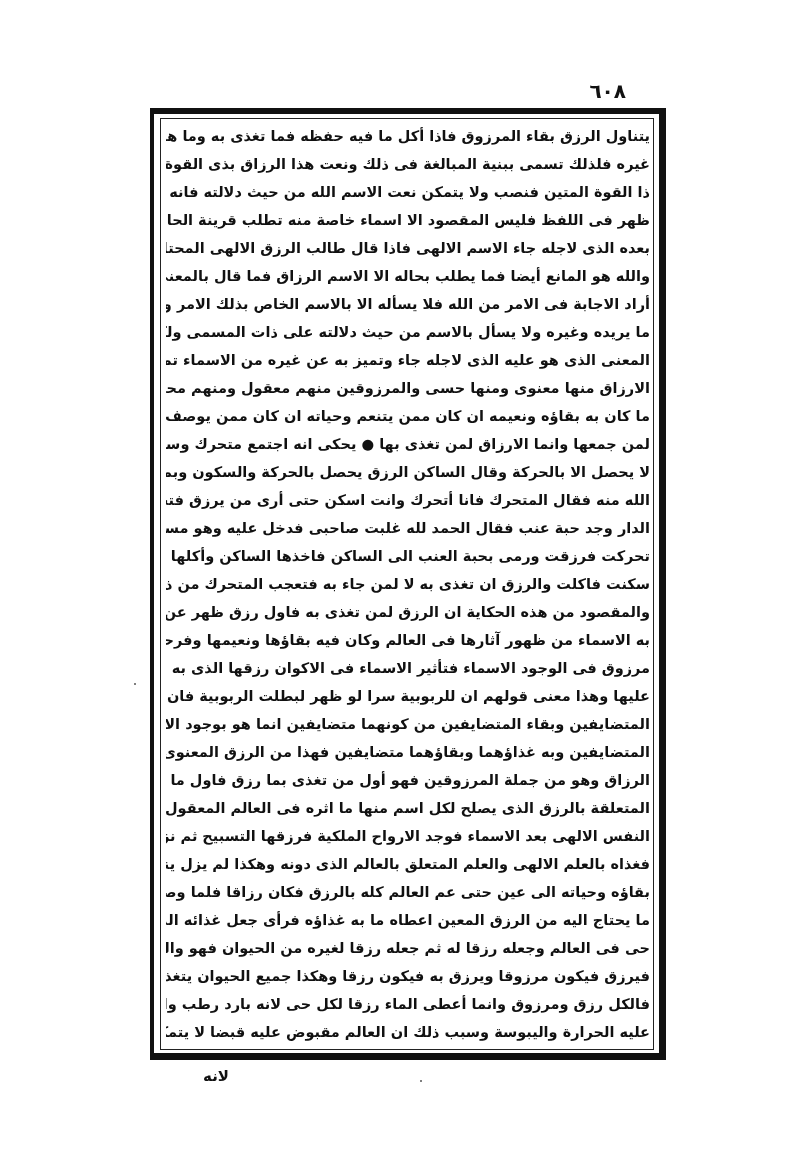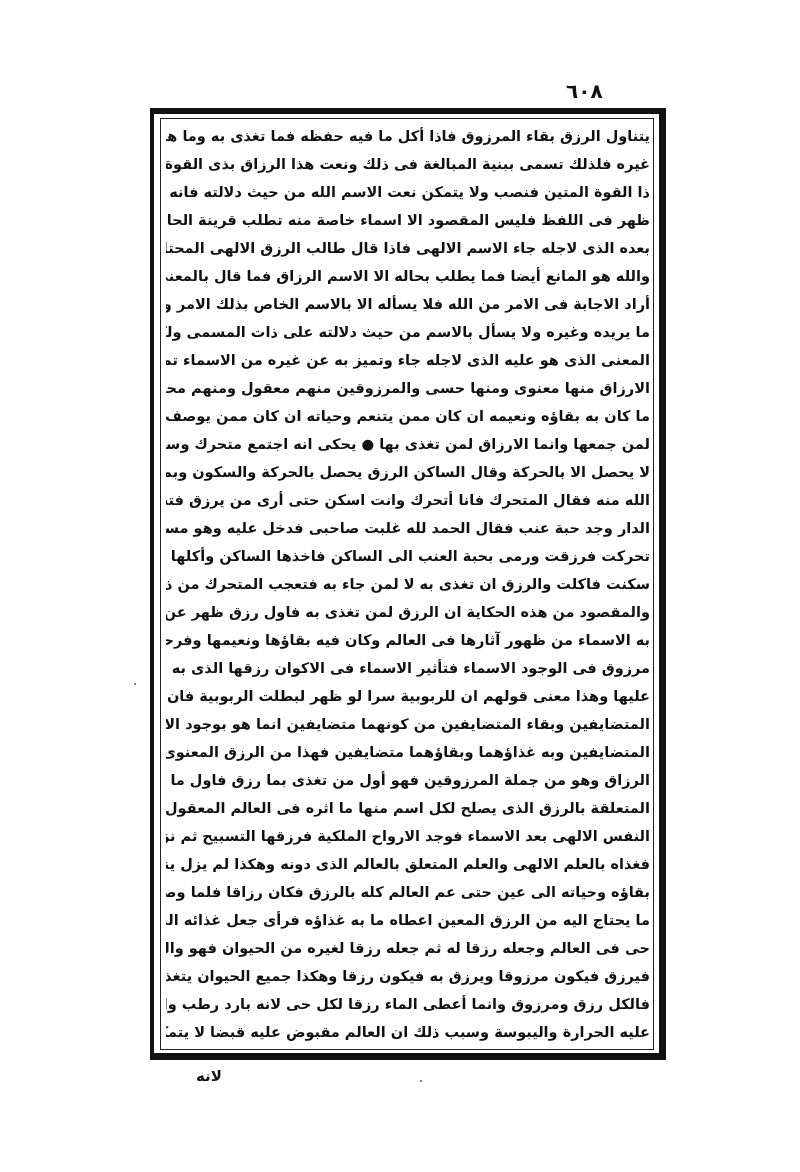--- a/index.html
+++ b/index.html
@@ -1,19 +1,19 @@
 <!DOCTYPE html>
 <html><head>
 <meta charset="utf-8">
 <style>
   html, body { margin: 0; padding: 0; background: #ffffff; }
   body { width: 800px; height: 1172px; position: relative; overflow: hidden; font-family: "DejaVu Sans", sans-serif; }
   .page-number {
     position: absolute; left: 566px; top: 78px; width: 60px; height: 26px;
-    font-size: 20px; font-weight: bold; color: #111; direction: rtl; text-align: left;
+    font-size: 20px; font-weight: bold; color: #111; direction: rtl; text-align: right;
     font-family: "DejaVu Sans", sans-serif; line-height: 26px;
   }
   .frame-outer {
     position: absolute; left: 150px; top: 108px; width: 516px; height: 952px;
     border-top: 6px solid #111; border-bottom: 7px solid #111;
     border-left: 4px solid #111; border-right: 7px solid #111;
     box-sizing: border-box;
   }
   .frame-inner {
     position: absolute; left: 160px; top: 118px; width: 494px; height: 932px;
@@ -22,22 +22,22 @@
   .text-block {
     position: absolute; left: 166px; top: 122px; width: 484px; height: 924px;
     direction: rtl; display: flex; flex-direction: column; justify-content: space-between;
   }
   .line {
     font-family: "DejaVu Sans", sans-serif; font-weight: bold; font-size: 14.5px;
     color: #111; line-height: 30px; height: 30px; white-space: nowrap; overflow: hidden;
     text-align: justify; text-align-last: justify; direction: rtl;
   }
   .catchword {
-    position: absolute; left: 196px; top: 1064px; width: 40px; height: 24px;
-    font-size: 15px; font-weight: bold; color: #111; direction: rtl; text-align: left;
+    position: absolute; left: 189px; top: 1064px; width: 40px; height: 24px;
+    font-size: 15px; font-weight: bold; color: #111; direction: rtl; text-align: right;
     font-family: "DejaVu Sans", sans-serif; line-height: 24px;
   }
   .speck { position: absolute; width: 2px; height: 2px; background: #555; border-radius: 1px; }
 </style>
 </head>
 <body>
 
 <div class="page-number">٦٠٨</div>
 
 <div class="frame-outer"></div>

